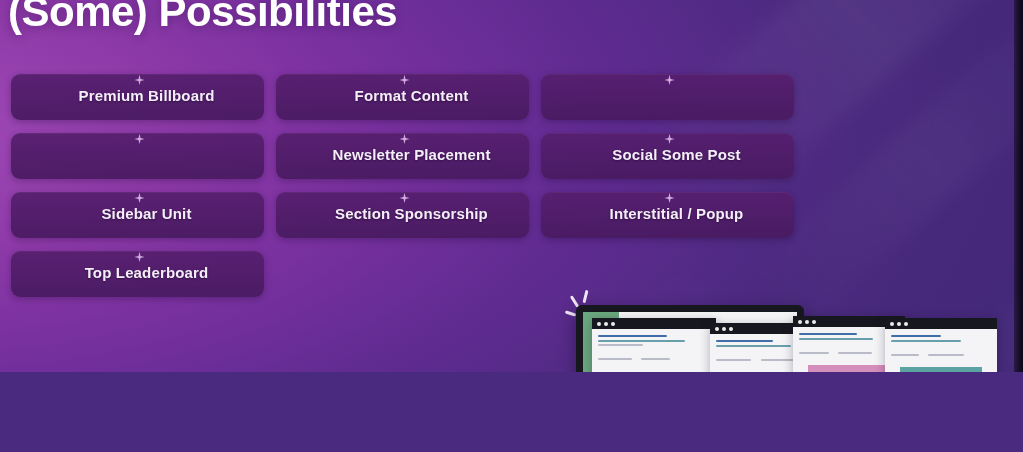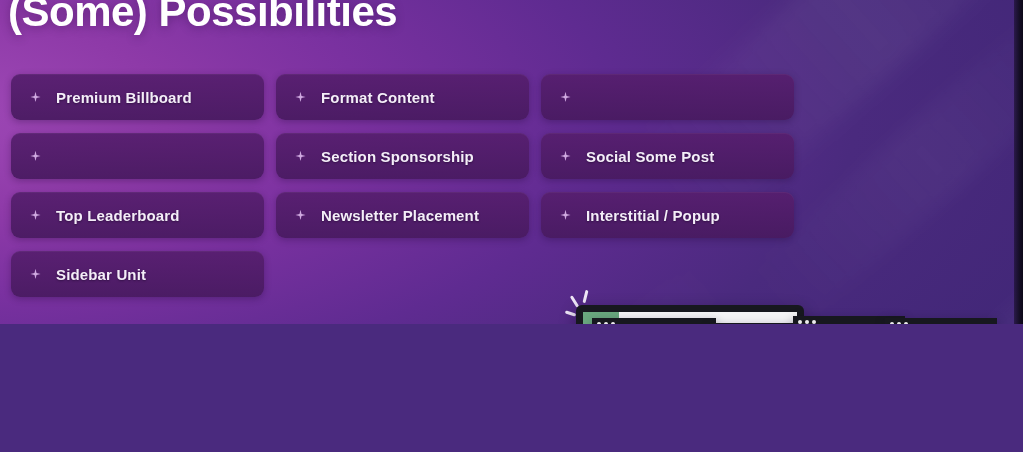--- a/index.html
+++ b/index.html
@@ -6,21 +6,21 @@
   html,body { width:1023px; height:452px; overflow:hidden; }
   body {
     font-family:"Liberation Sans", sans-serif;
     background:#4a2a7e;
     position:relative;
   }
 
   
   #slide {
     position:absolute; inset:0;
-    width:1023px; height:324px;
+    width:1023px; height:372px;
     overflow:hidden;
     background:
       radial-gradient(120% 150% at -10% 35%, #a14bb8 0%, #8e3aa8 22%, #7a31a0 38%, #5f2b91 58%, #4a2a7e 78%, #422778 100%);
   }
   #slide .streak {
     position:absolute;
     background:linear-gradient(90deg, rgba(255,255,255,0.00), rgba(255,255,255,0.055), rgba(255,255,255,0.00));
     transform:rotate(-42deg);
     filter:blur(9px);
     pointer-events:none;
@@ -53,20 +53,21 @@
   .card {
     position:relative;
     height:46px;
     margin-bottom:13px;
     border-radius:9px;
     background:linear-gradient(180deg, rgba(86,30,110,.93) 0%, rgba(72,26,96,.93) 100%);
     box-shadow:0 2px 7px rgba(30,8,50,.30), inset 0 1px 0 rgba(255,255,255,.045);
     display:flex; align-items:center;
     padding-left:18px;
     overflow:hidden;
+    flex-direction:column;
   }
   .card .spark {
     flex:0 0 auto;
     width:13px; height:13px;
     margin-right:14px;
     position:relative;
   }
   .card .spark svg { display:block; width:13px; height:13px; }
   .card .label {
     font-size:15px; font-weight:700; color:#f4eef8;
@@ -156,55 +157,55 @@
               <path class="spk" d="M12 1.5 L13.9 9.1 L21.5 11 L13.9 12.9 L12 20.5 L10.1 12.9 L2.5 11 L10.1 9.1 Z"></path>
             </svg>
           </span>
         </div>
         <div class="card">
           <span class="spark">
             <svg viewBox="0 0 24 24" aria-hidden="true">
               <path class="spk" d="M12 1.5 L13.9 9.1 L21.5 11 L13.9 12.9 L12 20.5 L10.1 12.9 L2.5 11 L10.1 9.1 Z"></path>
             </svg>
           </span>
+          <span class="label">Sidebar Unit</span>
+        </div>
+        <div class="card">
+          <span class="spark">
+            <svg viewBox="0 0 24 24" aria-hidden="true">
+              <path class="spk" d="M12 1.5 L13.9 9.1 L21.5 11 L13.9 12.9 L12 20.5 L10.1 12.9 L2.5 11 L10.1 9.1 Z"></path>
+            </svg>
+          </span>
           <span class="label">Top Leaderboard</span>
         </div>
-        <div class="card">
-          <span class="spark">
-            <svg viewBox="0 0 24 24" aria-hidden="true">
-              <path class="spk" d="M12 1.5 L13.9 9.1 L21.5 11 L13.9 12.9 L12 20.5 L10.1 12.9 L2.5 11 L10.1 9.1 Z"></path>
-            </svg>
-          </span>
-          <span class="label">Sidebar Unit</span>
-        </div>
       </div>
     <div class="col col-1">
         <div class="card">
           <span class="spark">
             <svg viewBox="0 0 24 24" aria-hidden="true">
               <path class="spk" d="M12 1.5 L13.9 9.1 L21.5 11 L13.9 12.9 L12 20.5 L10.1 12.9 L2.5 11 L10.1 9.1 Z"></path>
             </svg>
           </span>
           <span class="label">Format Content</span>
         </div>
         <div class="card">
           <span class="spark">
             <svg viewBox="0 0 24 24" aria-hidden="true">
               <path class="spk" d="M12 1.5 L13.9 9.1 L21.5 11 L13.9 12.9 L12 20.5 L10.1 12.9 L2.5 11 L10.1 9.1 Z"></path>
             </svg>
           </span>
+          <span class="label">Newsletter Placement</span>
+        </div>
+        <div class="card">
+          <span class="spark">
+            <svg viewBox="0 0 24 24" aria-hidden="true">
+              <path class="spk" d="M12 1.5 L13.9 9.1 L21.5 11 L13.9 12.9 L12 20.5 L10.1 12.9 L2.5 11 L10.1 9.1 Z"></path>
+            </svg>
+          </span>
           <span class="label">Section Sponsorship</span>
-        </div>
-        <div class="card">
-          <span class="spark">
-            <svg viewBox="0 0 24 24" aria-hidden="true">
-              <path class="spk" d="M12 1.5 L13.9 9.1 L21.5 11 L13.9 12.9 L12 20.5 L10.1 12.9 L2.5 11 L10.1 9.1 Z"></path>
-            </svg>
-          </span>
-          <span class="label">Newsletter Placement</span>
         </div>
       </div>
     <div class="col col-2">
         <div class="card">
           <span class="spark">
             <svg viewBox="0 0 24 24" aria-hidden="true">
               <path class="spk" d="M12 1.5 L13.9 9.1 L21.5 11 L13.9 12.9 L12 20.5 L10.1 12.9 L2.5 11 L10.1 9.1 Z"></path>
             </svg>
           </span>
         </div>

